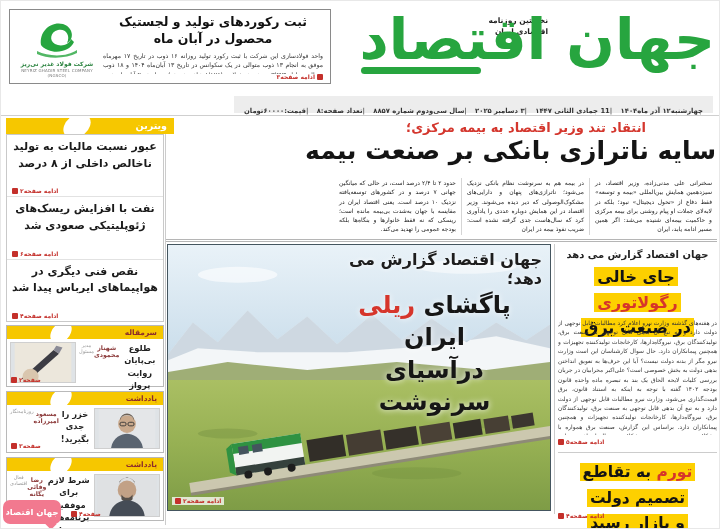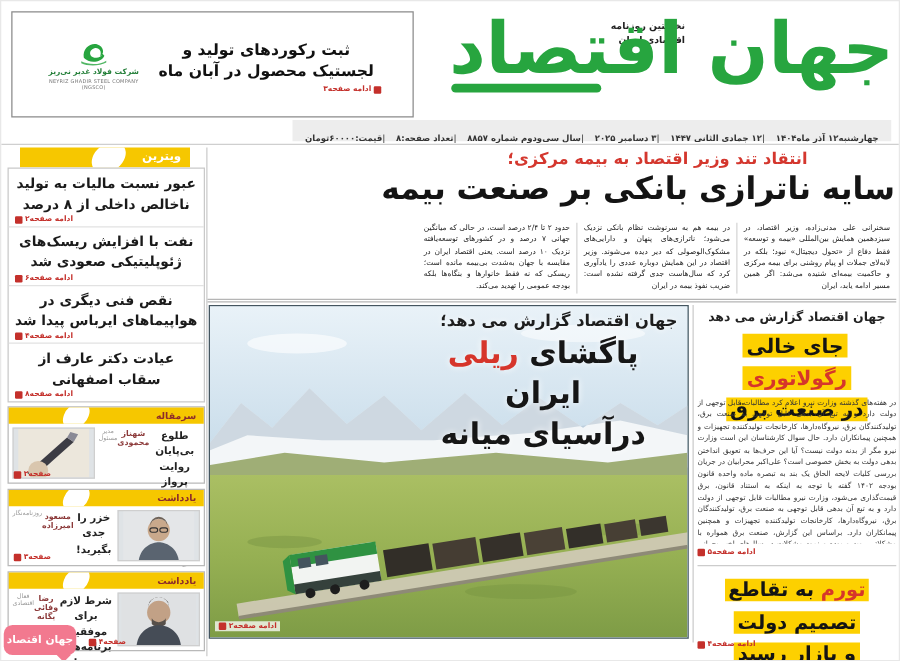--- a/index.html
+++ b/index.html
@@ -9,43 +9,43 @@
   .rtl{direction:rtl;unicode-bidi:plaintext;}
 
   
   .masthead-title{right:4px;top:0px;font-size:57px;font-weight:bold;color:#27a53f;
       letter-spacing:-2px;direction:rtl;line-height:1.35;white-space:nowrap;}
   .masthead-swash{left:360px;top:66px;width:120px;height:7px;background:#27a53f;border-radius:4px;}
   .tagline{left:487px;top:14px;width:60px;font-size:7.5px;color:#222;text-align:right;
       direction:rtl;line-height:1.5;font-weight:bold;}
 
   
-  .ad-box{left:8px;top:8px;width:322px;height:85px;border:1px solid #8a8a8a;background:#fff;
-      display:flex;box-sizing:border-box;padding:21px;z-index:3;}
+  .ad-box{left:8px;top:8px;width:322px;height:75px;border:1px solid #8a8a8a;background:#fff;
+      display:flex;box-sizing:border-box;padding:3px;z-index:3;}
   .ad-logo{width:88px;display:flex;flex-direction:column;align-items:center;justify-content:center;gap:1px;}
   .ad-logo-fa{font-size:6px;color:#27813c;font-weight:bold;direction:rtl;text-align:center;}
   .ad-logo-en{font-size:4px;color:#777;text-align:center;letter-spacing:.2px;}
   .ad-text{flex:1;direction:rtl;display:flex;flex-direction:column;padding:1px 4px 0 2px;box-sizing:border-box;}
   .ad-title{font-size:12.5px;font-weight:bold;color:#111;text-align:center;line-height:1.35;}
   .ad-body{font-size:6.2px;color:#333;text-align:justify;line-height:1.55;margin-top:3px;overflow:hidden;flex:1;}
 
   
   .date-strip{left:233px;top:95px;width:479px;height:17px;background:#ededed;display:flex;
       direction:rtl;align-items:center;justify-content:space-between;padding:0 10px;box-sizing:border-box;}
   .date-strip span.it{font-size:6.8px;color:#333;font-weight:bold;white-space:nowrap;margin-top:12px;}
   .date-strip span.it + span.it::before{content:"|";color:#555;margin:0 6px 0 0;font-weight:bold;}
   .hline{background:#cfcfcf;height:1px;}
   .vline{background:#ccc;width:1px;}
 
   
   .cont{display:flex;align-items:center;gap:2px;color:#c4302b;font-weight:bold;font-size:6px;line-height:1;}
   .cicon{width:6px;height:6px;background:#c4302b;border-radius:1px;flex:0 0 auto;}
 
   
-  .vitrin-band{left:15px;top:117px;width:136px;height:16px;background:#f6c700;overflow:hidden;}
+  .vitrin-band{left:5px;top:117px;width:168px;height:16px;background:#f6c700;overflow:hidden;}
   .vitrin-band .notch{position:absolute;left:58px;top:-4px;width:26px;height:24px;background:#fff;
       border-radius:12px;transform:skewX(-18deg);}
   .vitrin-label{position:absolute;right:7px;top:2px;font-size:9.5px;font-weight:bold;color:#fff;direction:rtl;}
   .vitrin-box{left:5px;top:133px;width:158px;height:188px;border:1px solid #c9c9c9;box-sizing:border-box;
       background:#fff;display:flex;flex-direction:column;}
   .vitrin-item{flex:1;padding:4px 5px 2px;border-bottom:1px solid #e2e2e2;display:flex;flex-direction:column;justify-content:space-between;}
   .vitrin-item:last-child{border-bottom:none;}
   .vitrin-title{font-size:11px;font-weight:bold;color:#1a1a1a;text-align:center;direction:rtl;line-height:1.5;}
 
   .side-box{left:5px;width:158px;border:1px solid #b9b9b9;box-sizing:border-box;background:#fff;}
@@ -75,21 +75,21 @@
       color:#141414;direction:rtl;letter-spacing:-.5px;white-space:nowrap;}
   .lead-cols{left:333px;top:177px;width:383px;height:57px;display:flex;direction:rtl;overflow:hidden;}
   .lead-col{flex:1;font-size:6px;color:#222;text-align:justify;line-height:1.55;padding:0 5px;overflow:hidden;}
   .lead-col + .lead-col{border-left:none;border-right:1px solid #d5d5d5;}
   .dbl-rule{left:165px;top:238px;width:551px;height:3px;border-top:1px solid #b5b5b5;border-bottom:1px solid #b5b5b5;box-sizing:border-box;}
 
   
   .photo{left:166px;top:243px;width:384px;height:267px;border:1px solid #44555f;box-sizing:border-box;overflow:hidden;background:#dcebf3;}
   .photo svg{position:absolute;left:0;top:0;width:100%;height:100%;}
   .photo-overlay{position:absolute;right:8px;top:5px;width:215px;direction:rtl;text-align:center;z-index:2;}
-  .photo-kicker{font-size:13px;font-weight:bold;color:#1d1d1d;text-align:right;margin-bottom:1px;
+  .photo-kicker{font-size:16px;font-weight:bold;color:#1d1d1d;text-align:right;margin-bottom:1px;
       text-shadow:0 0 5px rgba(255,255,255,.9);}
   .photo-headline{font-size:24px;font-weight:bold;color:#161616;line-height:1.35;
       text-shadow:0 0 6px rgba(255,255,255,.9);}
   .photo-headline .red{color:#d6352b;}
   .photo-cont{position:absolute;left:4px;bottom:5px;background:rgba(255,255,255,.75);padding:1px 3px;z-index:2;}
 
   
   .rc-kicker{left:557px;top:248px;width:159px;text-align:center;font-size:10px;font-weight:bold;color:#222;
       direction:rtl;white-space:nowrap;}
   .rc-headline{left:553px;top:263px;width:167px;text-align:center;direction:rtl;font-size:16px;font-weight:bold;
@@ -131,21 +131,21 @@
       <div class="ad-body">واحد فولادسازی این شرکت با ثبت رکورد تولید روزانه ۱۶ ذوب در تاریخ ۱۷ مهرماه موفق به انجام ۱۳ ذوب متوالی در یک سکوانس در تاریخ ۱۳ آبان‌ماه ۱۴۰۴ و ۱۸ ذوب متوالی معادل ۳٬۲۷۴ تن شمش فولادی (۱٬۱۷۸ شاخه شمش) در تاریخ ۲۰ آبان‌ماه شد.</div>
       <div class="cont">
         <span class="cicon"></span>
         <span>ادامه صفحه۳</span>
       </div>
     </div>
   </div>
 
   <div class="abs date-strip">
     <span class="it">چهارشنبه۱۲ آذر ماه۱۴۰۴</span>
-    <span class="it">۱۲ جمادی الثانی ۱۴۴۷</span>
+    <span class="it">11 جمادی الثانی ۱۴۴۷</span>
     <span class="it">۳ دسامبر ۲۰۲۵</span>
     <span class="it">سال سی‌ودوم شماره ۸۸۵۷</span>
     <span class="it">تعداد صفحه:۸</span>
     <span class="it">قیمت:۶۰۰۰۰تومان</span>
   </div>
 
   <div class="abs hline" style="left:0;top:114px;width:720px;"></div>
   <div class="abs vline" style="left:164px;top:117px;height:407px;"></div>
 
   <div class="abs vitrin-band">
@@ -165,27 +165,20 @@
       <div class="cont">
           <span class="cicon"></span>
           <span>ادامه صفحه۶</span>
         </div>
     </div>
     <div class="vitrin-item">
       <div class="vitrin-title">نقص فنی دیگری در هواپیماهای ایرباس پیدا شد</div>
       <div class="cont">
           <span class="cicon"></span>
           <span>ادامه صفحه۴</span>
-        </div>
-    </div>
-    <div class="vitrin-item">
-      <div class="vitrin-title">عیادت دکتر عارف از سقاب اصفهانی</div>
-      <div class="cont">
-          <span class="cicon"></span>
-          <span>ادامه صفحه۸</span>
         </div>
     </div>
   </div>
 
   <div class="abs side-box" style="top:324px;height:62px;">
     <div class="side-band">
       <div class="notch"></div>
       <div class="side-band-label">سرمقاله</div>
     </div>
     <div class="side-content">
@@ -319,21 +312,21 @@
           <rect x="88" y="200" width="10" height="8" fill="#44545e"></rect>
           <circle cx="80" cy="229" r="4" fill="#1d1d1d"></circle>
           <circle cx="100" cy="229" r="4" fill="#1d1d1d"></circle>
           <circle cx="124" cy="229" r="4" fill="#1d1d1d"></circle>
         </g>
       </g>
     </svg>
     <div class="photo-overlay">
       <div class="photo-kicker">جهان اقتصاد گزارش می دهد؛</div>
       <div class="photo-headline"><span>پاگشای </span><span class="red">ریلی</span><span> ایران</span></div>
-      <div class="photo-headline">درآسیای میانه</div>
+      <div class="photo-headline">درآسیای سرنوشت</div>
     </div>
     <div class="photo-cont cont">
         <span class="cicon"></span>
         <span>ادامه صفحه۲</span>
       </div>
   </div>
 
   <div class="abs vline" style="left:553px;top:243px;height:270px;"></div>
 
   <div class="abs rc-kicker">جهان اقتصاد گزارش می دهد</div>

